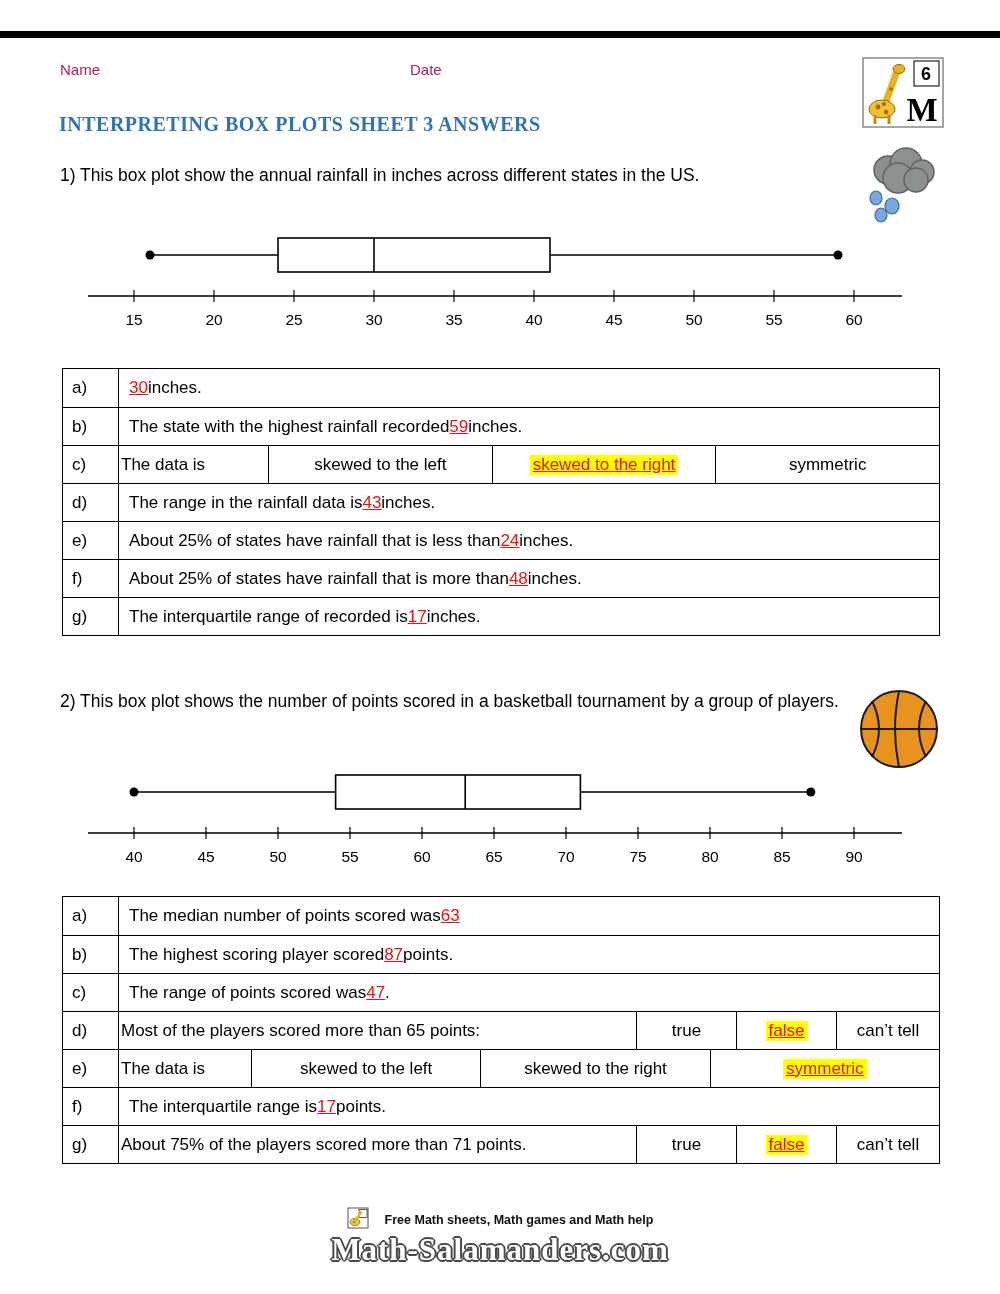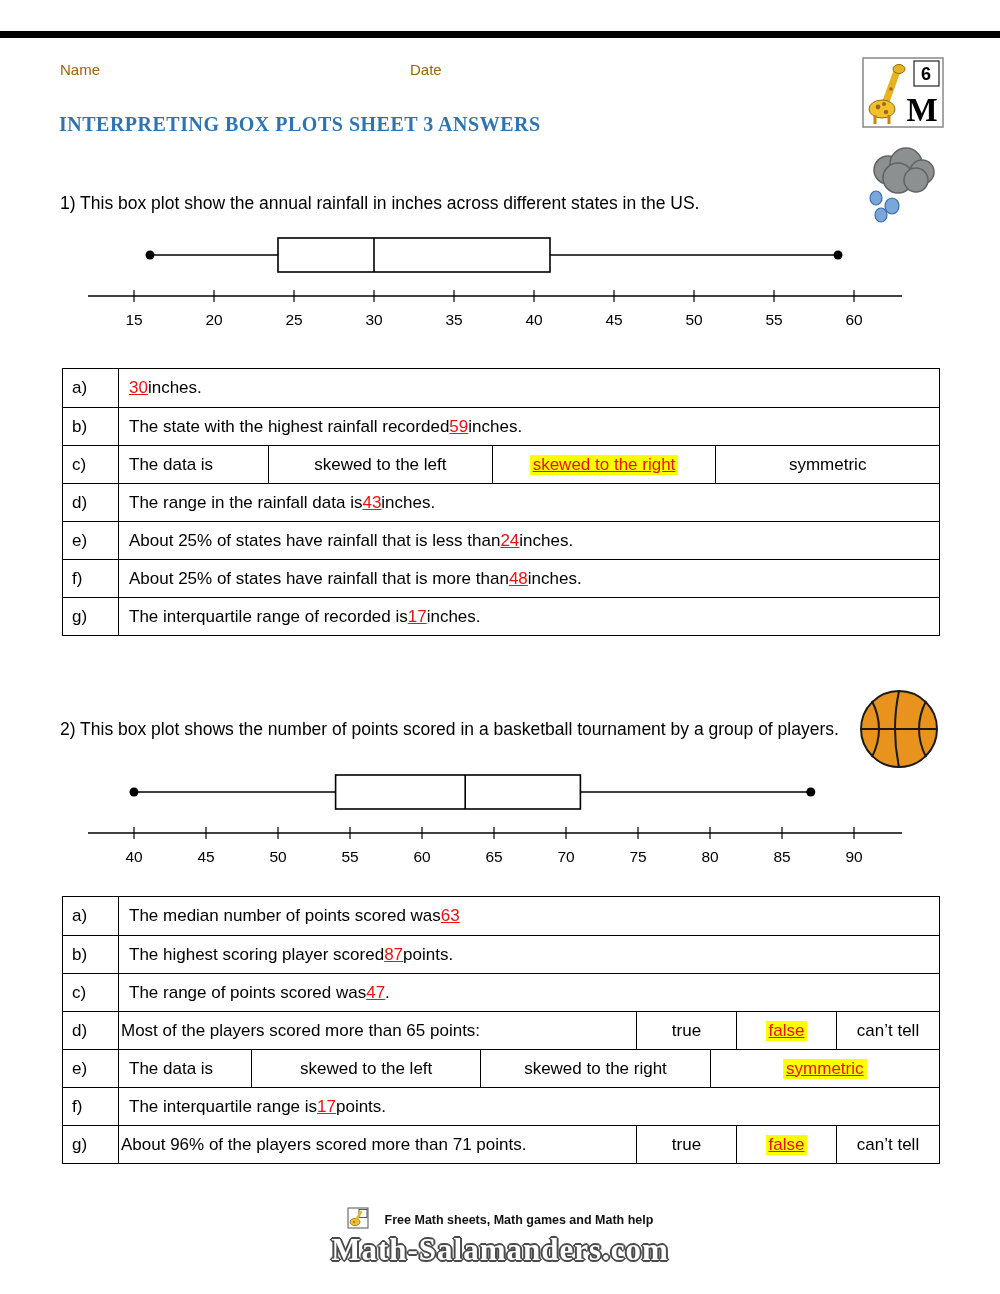--- a/index.html
+++ b/index.html
@@ -8,37 +8,37 @@
     width: 1000px; height: 1294px;
     position: relative;
     font-family: "Liberation Sans", sans-serif;
     color: #000;
     overflow: hidden;
   }
   .abs { position: absolute; }
 
   .topbar { top: 31px; left: 0; width: 1000px; height: 7px; background: #000; }
 
-  .meta-label { top: 61px; font-size: 15px; color: #a16207; }
+  .meta-label { top: 61px; font-size: 15px; color: #be185d; }
   .name-label { left: 60px; }
   .date-label { left: 410px; }
 
   .logo-box { left: 862px; top: 57px; }
 
   .page-title {
     left: 59px; top: 85px; width: 900px;
     font-family: "Liberation Serif", serif;
     font-size: 20px; font-weight: bold;
     letter-spacing: 0.5px;
     color: var(--title-blue, #2e74b5);
     white-space: nowrap;
     margin-top: 28px;
   }
 
-  .prompt { font-size: 17.5px; line-height: 31px; color: #000; margin-top: 28px; }
+  .prompt { font-size: 17.5px; line-height: 31px; color: #000; }
   .q1-prompt { left: 60px; top: 160px; width: 820px; }
   .q2-prompt { left: 60px; top: 686px; width: 785px; }
 
   .cloud-icon { left: 856px; top: 144px; }
   .basketball-icon { left: 858px; top: 688px; }
 
   .boxplot { left: 60px; width: 880px; height: 115px; }
   .boxplot-1 { top: 228px; }
   .boxplot-2 { top: 765px; }
 
@@ -48,21 +48,21 @@
     font-size: 17px;
   }
   .table-1 { top: 368px; }
   .table-2 { top: 896px; }
   .t-row { display: flex; height: 38px; }
   .t-row + .t-row { border-top: 1px solid #000; }
   .cell { display: flex; align-items: center; height: 100%; }
   .cell + .cell { border-left: 1px solid #000; }
   .letter { width: 55px; flex: none; padding-left: 9px; }
   .content { flex: 1; padding-left: 10px; }
-  .label-cell { padding-left: 10px; flex: none; }
+  .label-cell { padding-left: 2px; flex: none; }
   .main-cell { flex: 1; padding-left: 2px; }
   .optw { flex: 1; justify-content: center; text-align: center; }
   .optf { width: 100px; flex: none; justify-content: center; }
   .optf-last { width: 103px; flex: none; justify-content: center; }
 
   .ans {
     color: var(--answer-red, #ee1111);
     text-decoration: underline;
     text-decoration-color: var(--answer-red, #ee1111);
   }
@@ -331,21 +331,21 @@
     <div class="t-row">
       <div class="cell letter">f)</div>
       <div class="cell content">
           <span>The interquartile range is </span>
           <span class="ans">17</span>
           <span> points.</span>
         </div>
     </div>
     <div class="t-row">
       <div class="cell letter">g)</div>
-      <div class="cell main-cell">About 96% of the players scored more than 71 points.</div>
+      <div class="cell main-cell">About 75% of the players scored more than 71 points.</div>
       <div class="cell optf">
           <span>true</span>
         </div>
       <div class="cell optf">
           <span class="ans hl">false</span>
         </div>
       <div class="cell optf-last">
           <span>can’t tell</span>
         </div>
     </div>

